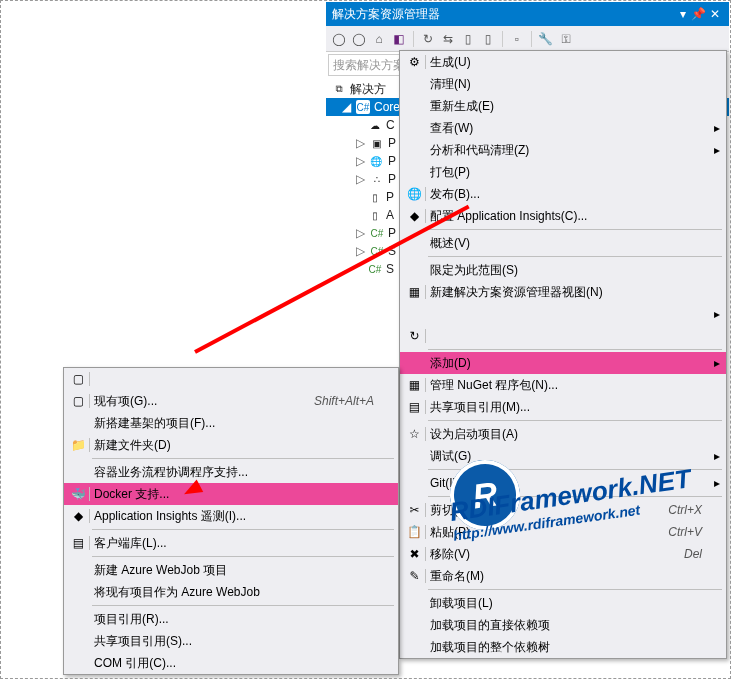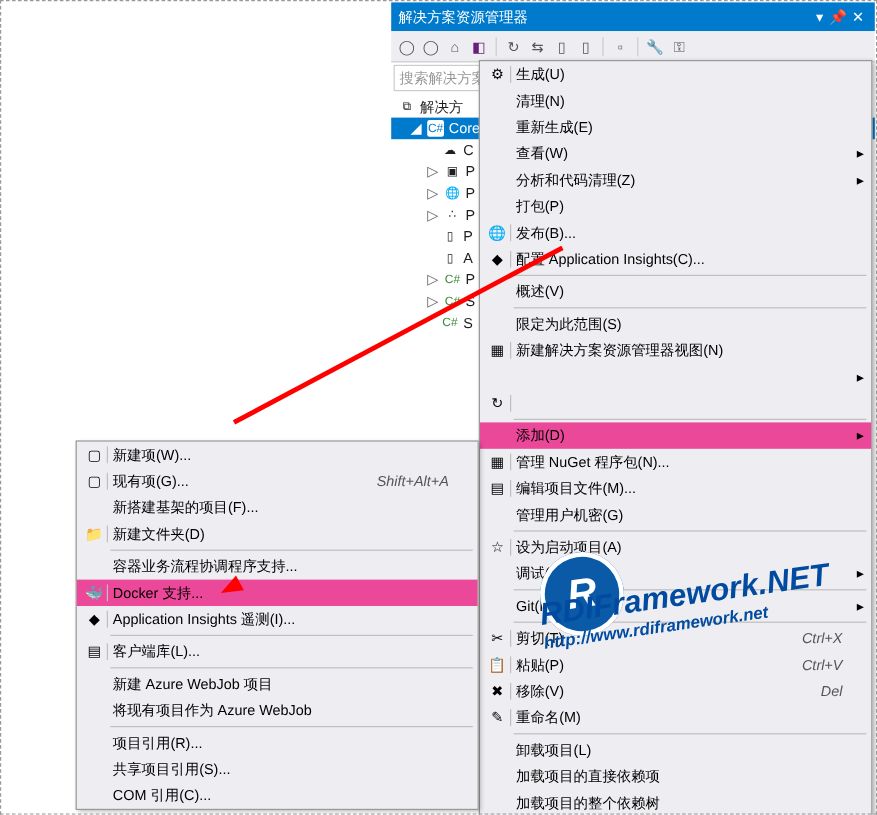--- a/index.html
+++ b/index.html
@@ -190,25 +190,21 @@
       <span class="ic iconcol"></span>
       <span class="lbl">添加(D)</span>
       <span class="arr">▸</span>
     </div>
     <div class="ctx-row">
       <span class="ic iconcol">▦</span>
       <span class="lbl">管理 NuGet 程序包(N)...</span>
     </div>
     <div class="ctx-row">
       <span class="ic iconcol">▤</span>
-      <span class="lbl">编辑项目文件(M)...</span>
-    </div>
-    <div class="ctx-row">
-      <span class="ic iconcol"></span>
-      <span class="lbl">管理用户机密(G)</span>
+      <span class="lbl">共享项目引用(M)...</span>
     </div>
     <div class="ctx-sep"></div>
     <div class="ctx-row">
       <span class="ic iconcol">☆</span>
       <span class="lbl">设为启动项目(A)</span>
     </div>
     <div class="ctx-row">
       <span class="ic iconcol"></span>
       <span class="lbl">调试(G)</span>
       <span class="arr">▸</span>
@@ -249,21 +245,20 @@
       <span class="lbl">加载项目的直接依赖项</span>
     </div>
     <div class="ctx-row">
       <span class="ic iconcol"></span>
       <span class="lbl">加载项目的整个依赖树</span>
     </div>
   </div>
 <div id="menu2" class="ctx">
     <div class="ctx-row">
       <span class="ic iconcol">▢</span>
-      <span class="lbl">新建项(W)...</span>
     </div>
     <div class="ctx-row">
       <span class="ic iconcol">▢</span>
       <span class="lbl">现有项(G)...</span>
       <span class="sc">Shift+Alt+A</span>
     </div>
     <div class="ctx-row">
       <span class="ic iconcol"></span>
       <span class="lbl">新搭建基架的项目(F)...</span>
     </div>

